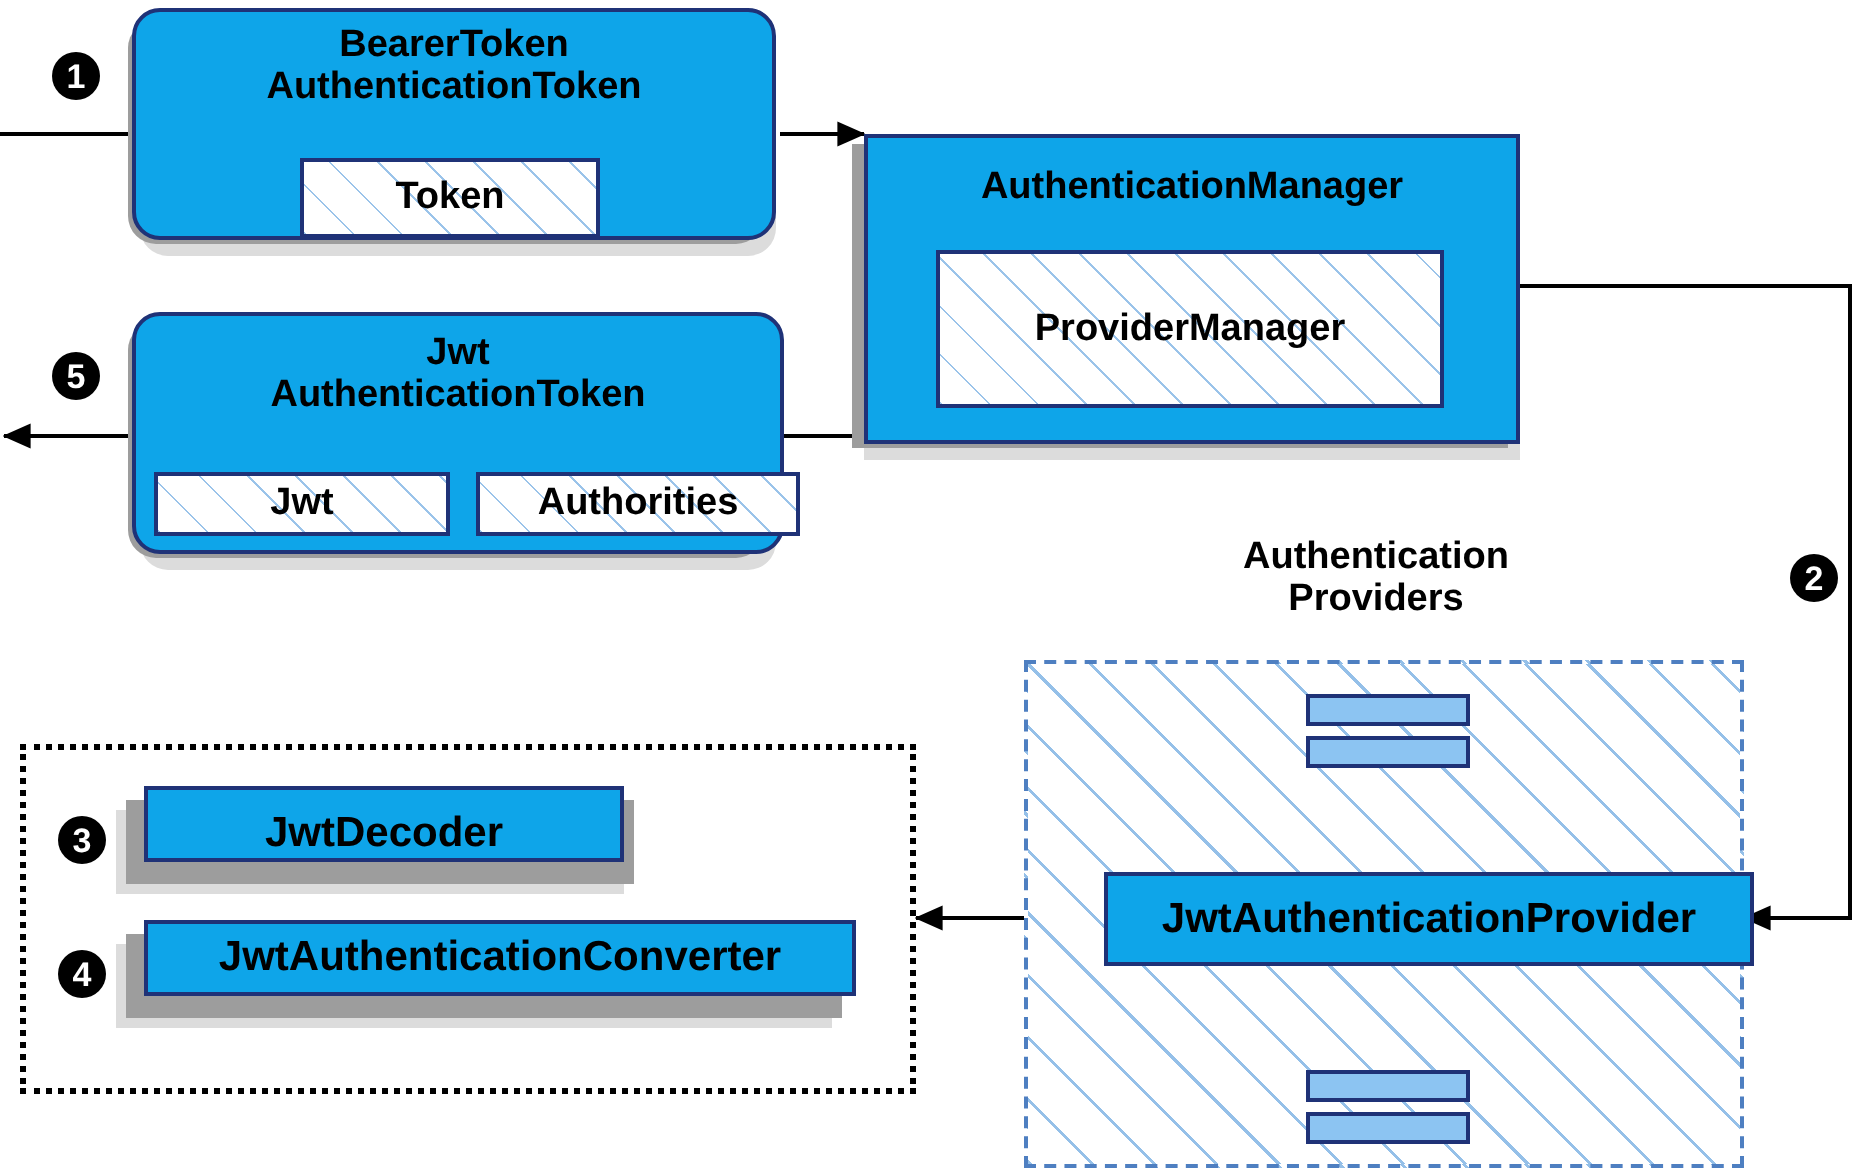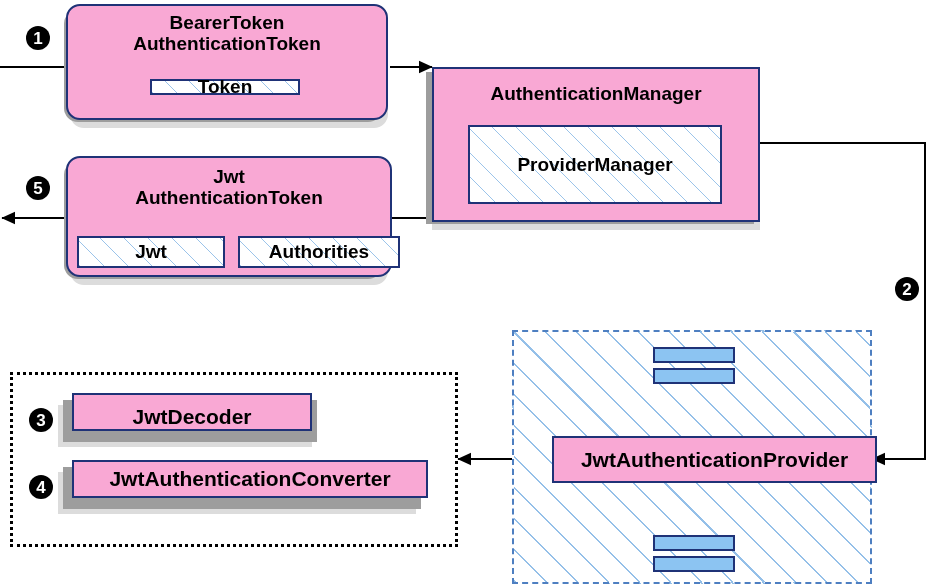--- a/index.html
+++ b/index.html
@@ -25,21 +25,21 @@
   
   #wires {
     position: absolute;
     left: 0; top: 0;
     width: 932px; height: 584px;
     pointer-events: none;
   }
 
   
   .box-blue {
-    background: #f9a8d4;
+    background: #0ea5e9;
     border: 2px solid #1F3277;
     color: #000000;
     display: flex;
     flex-direction: column;
     align-items: center;
     justify-content: flex-start;
     font-weight: bold;
     text-align: center;
     z-index: 4;
   }
@@ -166,21 +166,21 @@
 
     <line x1="694" y1="489" x2="694" y2="534" stroke="#000" stroke-width="4" marker-start="url(#arrowStart)" marker-end="url(#arrowEnd)"></line>
   </svg>
 
   <div class="abs shadow-light rounded" style="left:70px; top:16px; width:318px; height:112px;"></div>
   <div class="abs shadow-mid rounded" style="left:64px; top:10px; width:318px; height:112px;"></div>
   <div class="abs box-blue rounded" style="left:66px; top:4px; width:322px; height:116px; padding-top:6px; font-size:19px;">
     <div class="box-title">BearerToken</div>
     <div class="box-title">AuthenticationToken</div>
   </div>
-  <div class="abs box-hatch" style="left:150px; top:79px; width:150px; height:16px; font-size:19px;">
+  <div class="abs box-hatch" style="left:150px; top:79px; width:150px; height:40px; font-size:19px;">
     <span>Token</span>
   </div>
   <div class="abs marker" style="left:26px; top:26px; width:24px; height:24px;">
     <span>1</span>
   </div>
 
   <div class="abs shadow-light" style="left:432px; top:78px; width:328px; height:152px;"></div>
   <div class="abs shadow-mid" style="left:426px; top:72px; width:328px; height:152px;"></div>
   <div class="abs box-blue" style="left:432px; top:67px; width:328px; height:155px; padding-top:14px; font-size:19px;">
     <div class="box-title">AuthenticationManager</div>
@@ -198,20 +198,24 @@
   <div class="abs box-hatch" style="left:77px; top:236px; width:148px; height:32px; font-size:19px;">
     <span>Jwt</span>
   </div>
   <div class="abs box-hatch" style="left:238px; top:236px; width:162px; height:32px; font-size:19px;">
     <span>Authorities</span>
   </div>
   <div class="abs marker" style="left:26px; top:176px; width:24px; height:24px;">
     <span>5</span>
   </div>
 
+  <div class="abs plain-title" style="left:562px; top:268px; width:252px; font-size:19px;">
+    <div>Authentication</div>
+    <div>Providers</div>
+  </div>
   <div class="abs marker" style="left:895px; top:277px; width:24px; height:24px;">
     <span>2</span>
   </div>
 
   <div class="abs providers-area" style="left:512px; top:330px; width:360px; height:254px;"></div>
 
   <div class="abs thin-bar" style="left:653px; top:347px; width:82px; height:16px;"></div>
   <div class="abs thin-bar" style="left:653px; top:368px; width:82px; height:16px;"></div>
 
   <div class="abs shadow-light" style="left:515px; top:448px; width:336px; height:42px;"></div>

